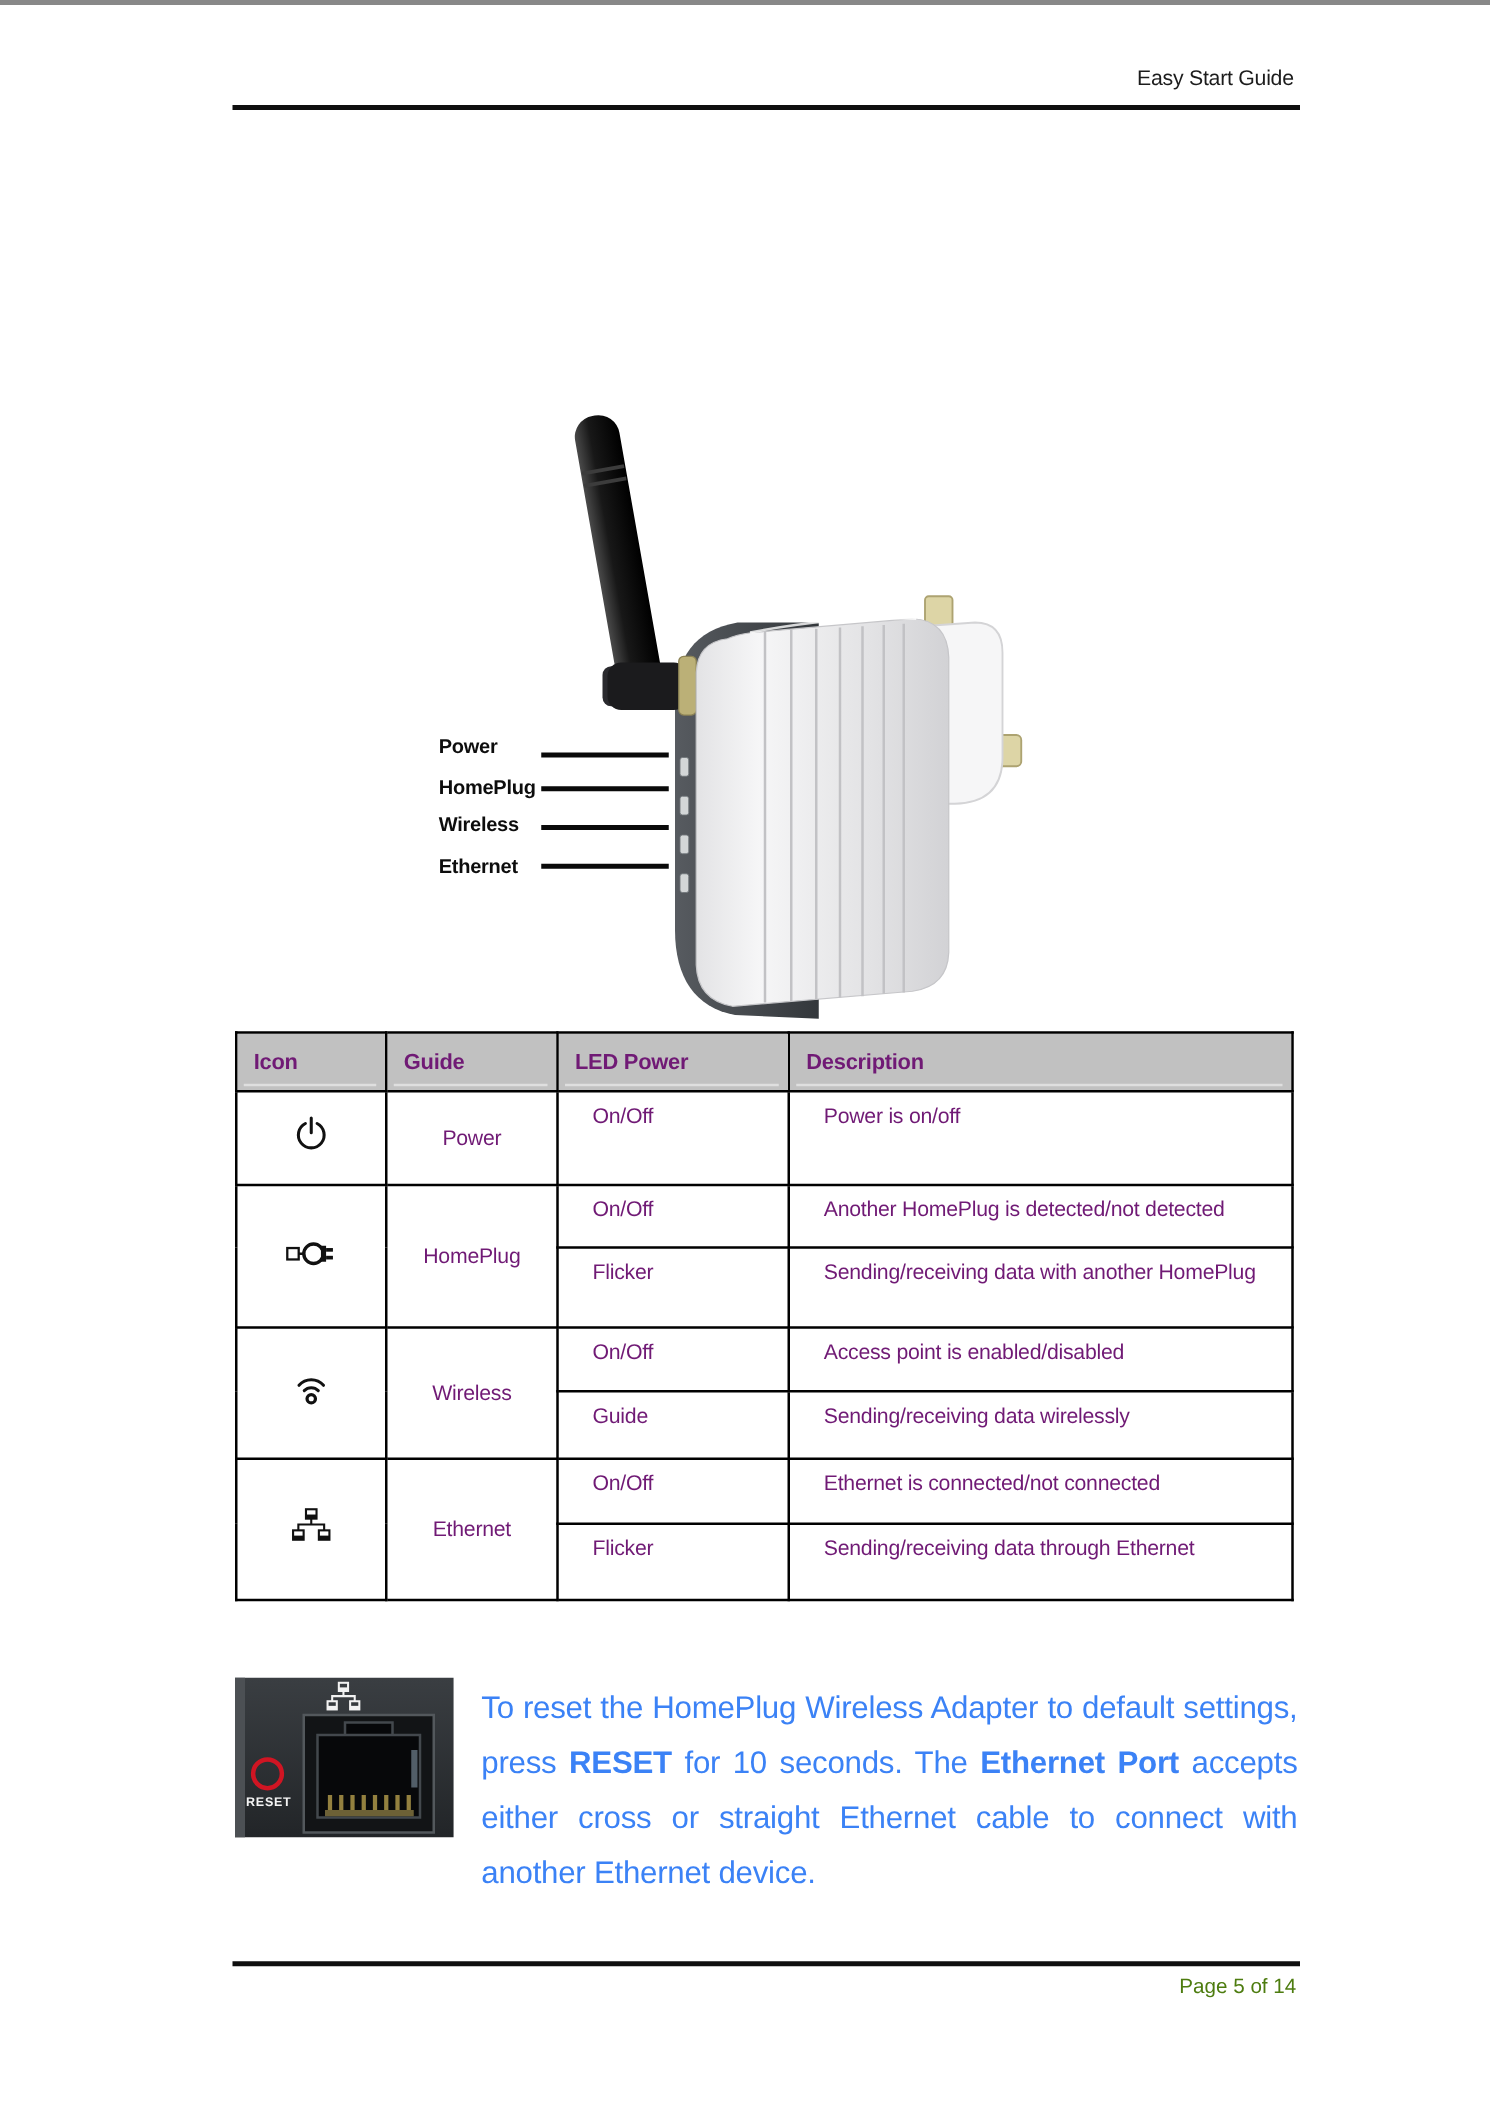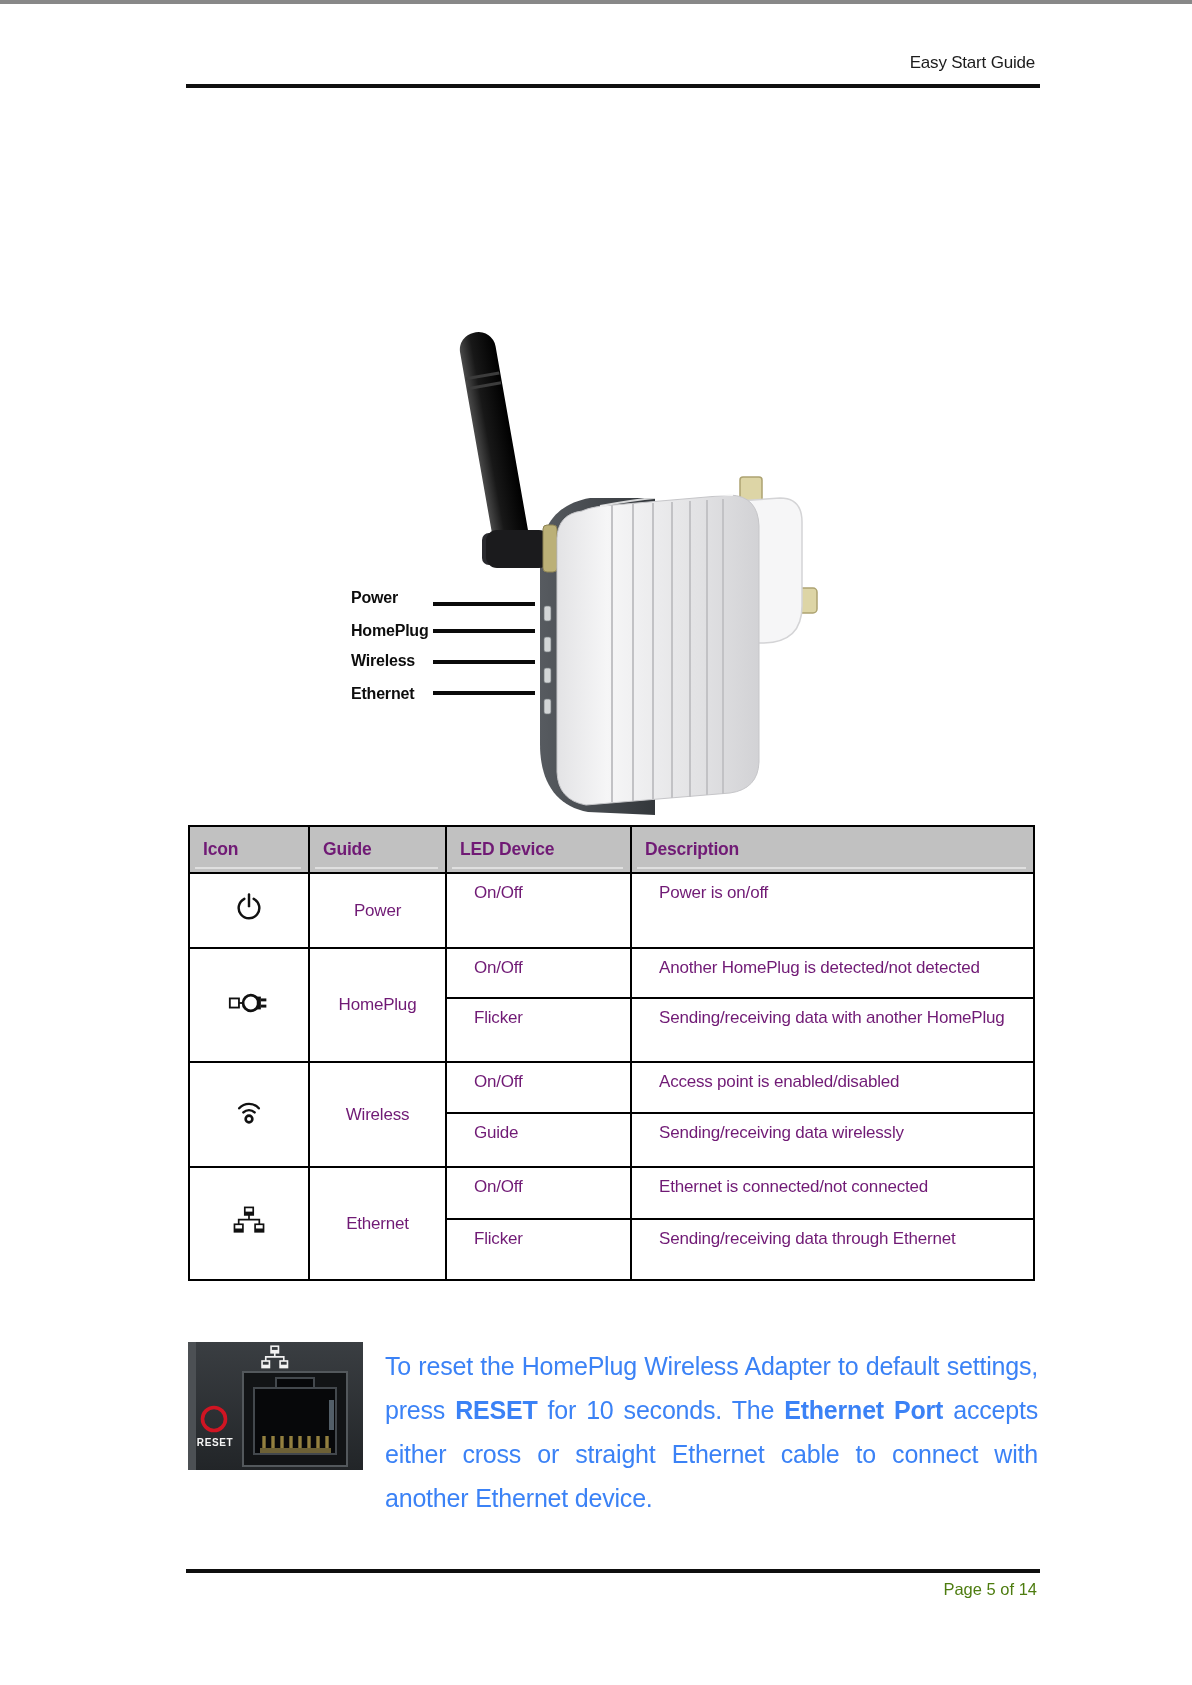--- a/index.html
+++ b/index.html
@@ -125,21 +125,21 @@
     <colgroup>
         <col class="c-icon">
         <col class="c-name">
         <col class="c-status">
         <col class="c-desc">
       </colgroup>
     <thead>
       <tr class="r-head">
         <th>Icon</th>
         <th>Guide</th>
-        <th>LED Device</th>
+        <th>LED Power</th>
         <th>Description</th>
       </tr>
     </thead>
     <tbody>
       <tr class="r-power">
         <td class="icon-cell">
           <span class="tbl-icon">
             <svg viewBox="0 0 32 34" width="30" height="32">
               <path d="M11 7.2 A11 11 0 1 0 21 7.2" fill="none" stroke="#111" stroke-width="2.6" stroke-linecap="round"></path>
               <line x1="16" y1="2.5" x2="16" y2="15" stroke="#111" stroke-width="2.6" stroke-linecap="round"></line>

